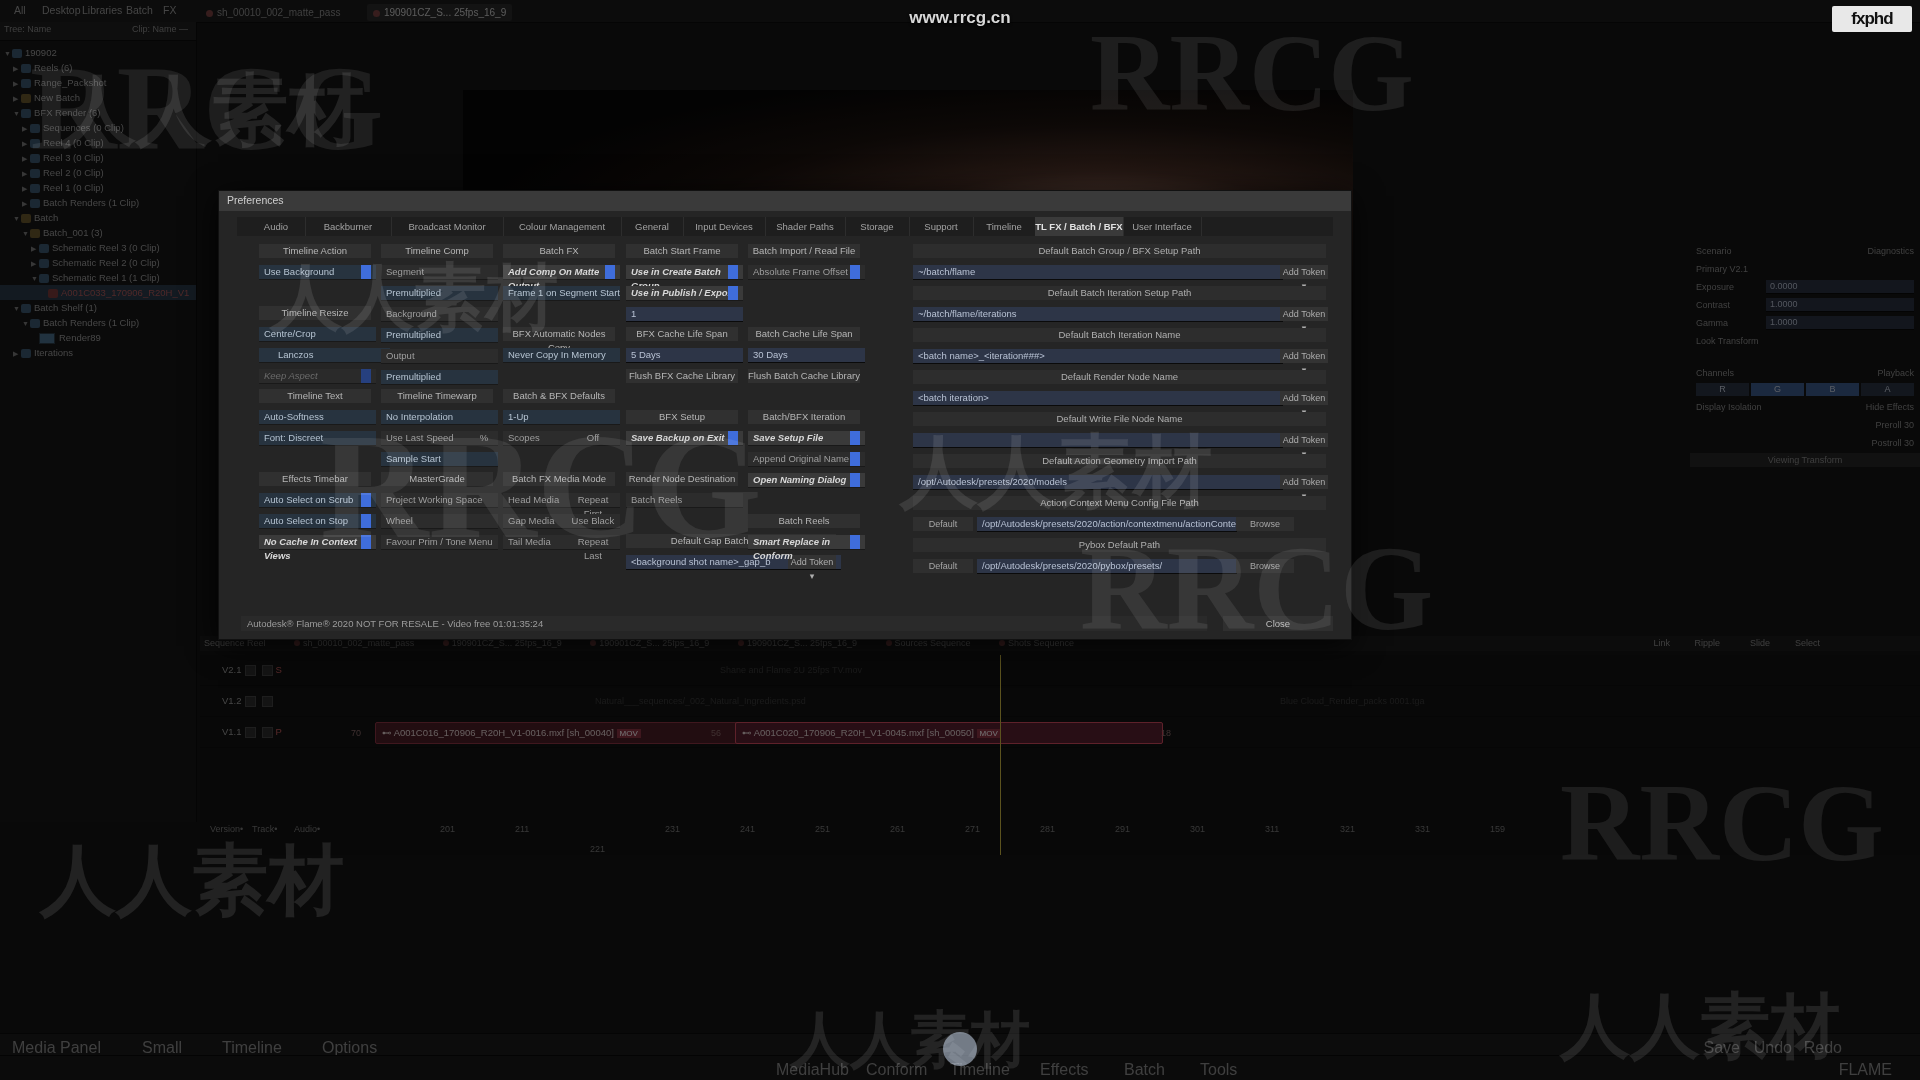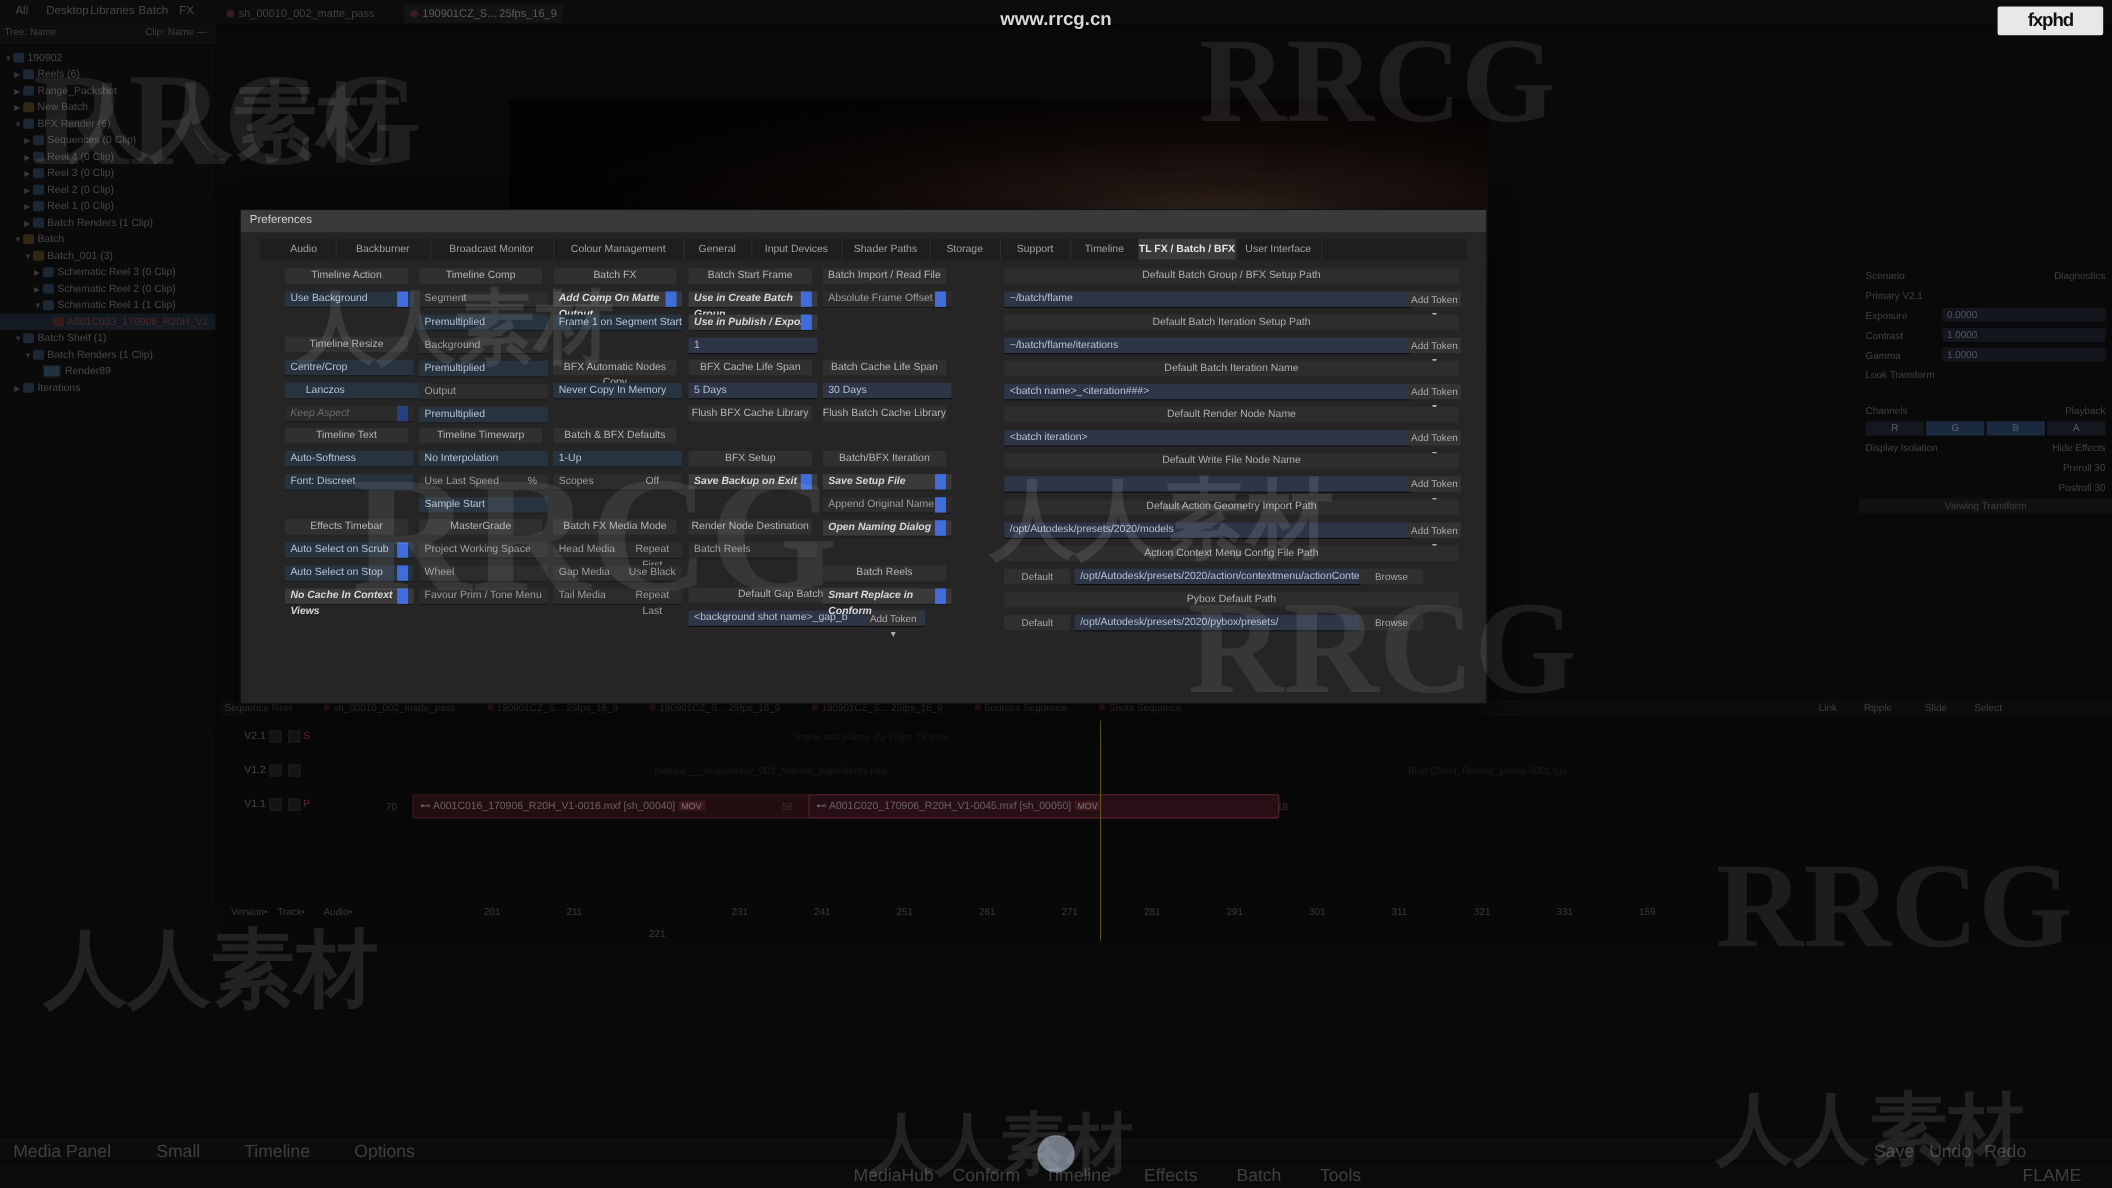--- a/index.html
+++ b/index.html
@@ -5,21 +5,21 @@
   html,body{margin:0;padding:0;background:#000;}
   body{width:1920px;height:1080px;overflow:hidden;font-family:"Liberation Sans",sans-serif;}
   #app{position:relative;width:1920px;height:1080px;background:#141414;color:#b9b9b9;}
 
   
   .dimmer{position:absolute;inset:0;background:rgba(0,0,0,.55);z-index:40;}
 
   
   .topbar{position:absolute;left:0;top:0;width:1920px;height:22px;background:#1b1b1b;border-bottom:1px solid #0d0d0d;z-index:5;}
   .topbar .mi{position:absolute;top:4px;font-size:10.5px;color:#9a9a9a;}
-  .logo{position:absolute;right:8px;top:6px;width:96px;height:26px;background:#e8e8e8;color:#111;font-weight:bold;font-size:17px;
+  .logo{position:absolute;right:8px;top:6px;width:80px;height:26px;background:#e8e8e8;color:#111;font-weight:bold;font-size:17px;
         letter-spacing:-1px;text-align:center;line-height:26px;border-radius:2px;z-index:60;}
 
   
   .mediatabs{position:absolute;left:200px;top:2px;height:20px;z-index:6;}
   .mtab{display:inline-block;margin-right:16px;font-size:10px;color:#8d8d8d;padding:3px 6px;}
   .mtab .dot{display:inline-block;width:7px;height:7px;border-radius:50%;background:#7a4242;margin-right:4px;vertical-align:middle;}
   .mtab.sel{background:#2a2a2a;border-radius:2px;color:#c9c9c9;}
 
   
   .leftpanel{position:absolute;left:0;top:22px;width:196px;height:800px;background:#171717;border-right:1px solid #0c0c0c;z-index:6;}
@@ -335,20 +335,24 @@
         <div class="addtok" style="left: 1039px; top: 231px; width: 48px;">Add Token ▾</div>
         <div class="lblhdr" style="left: 672px; top: 252px; width: 413px;">Action Context Menu Config File Path</div>
         <div class="smallbtn" style="left: 672px; top: 273px; width: 60px;">Default</div>
         <div class="field" style="left: 736px; top: 273px; width: 255px;">/opt/Autodesk/presets/2020/action/contextmenu/actionContextMenu.xml</div>
         <div class="smallbtn" style="left: 995px; top: 273px; width: 58px;">Browse</div>
         <div class="lblhdr" style="left: 672px; top: 294px; width: 413px;">Pybox Default Path</div>
         <div class="smallbtn" style="left: 672px; top: 315px; width: 60px;">Default</div>
         <div class="field" style="left: 736px; top: 315px; width: 255px;">/opt/Autodesk/presets/2020/pybox/presets/</div>
         <div class="smallbtn" style="left: 995px; top: 315px; width: 58px;">Browse</div>
       </div>
+    <div class="prefs-foot">
+      <div class="footinfo">Autodesk® Flame®  2020 NOT FOR RESALE - Video free 01:01:35:24</div>
+      <div class="closebtn">Close</div>
+    </div>
   </div>
 
   <div class="seqbar">
     <span class="seqtab">Sequence Reel</span>
     <span class="seqtab"><span class="dot"></span><span>sh_00010_002_matte_pass</span></span>
     <span class="seqtab"><span class="dot"></span><span>190901CZ_S... 25fps_16_9</span></span>
     <span class="seqtab"><span class="dot"></span><span>190901CZ_S... 25fps_16_9</span></span>
     <span class="seqtab"><span class="dot"></span><span>190901CZ_S... 25fps_16_9</span></span>
     <span class="seqtab"><span class="dot"></span><span>Sources Sequence</span></span>
     <span class="seqtab"><span class="dot"></span><span>Shots Sequence</span></span>

